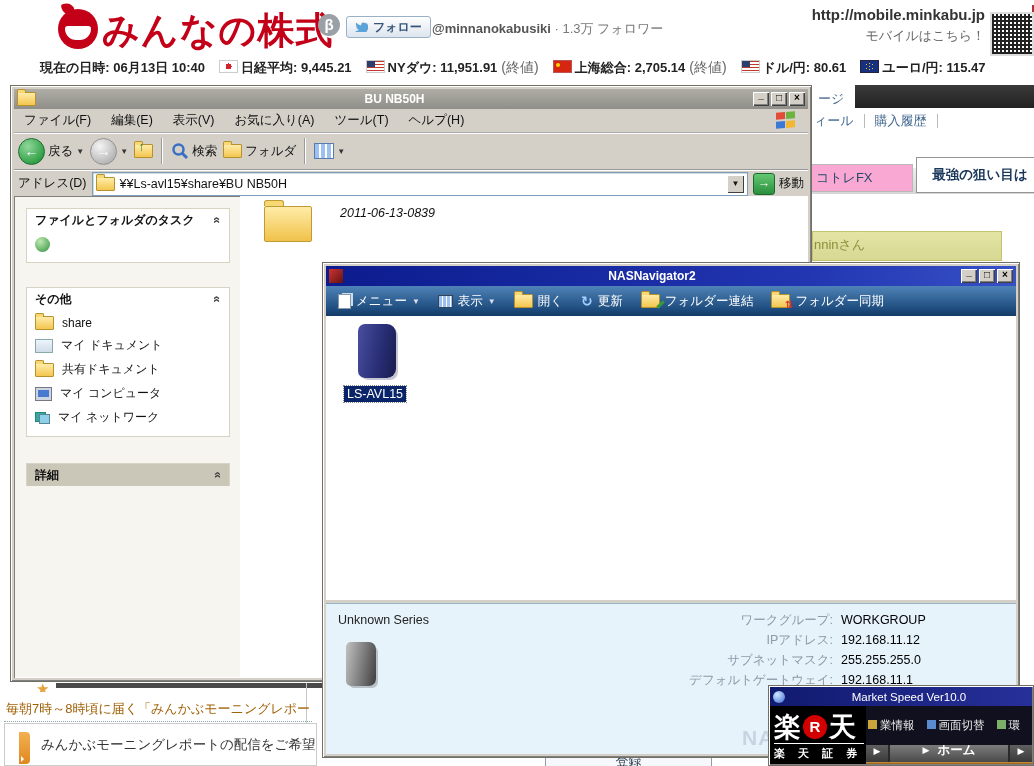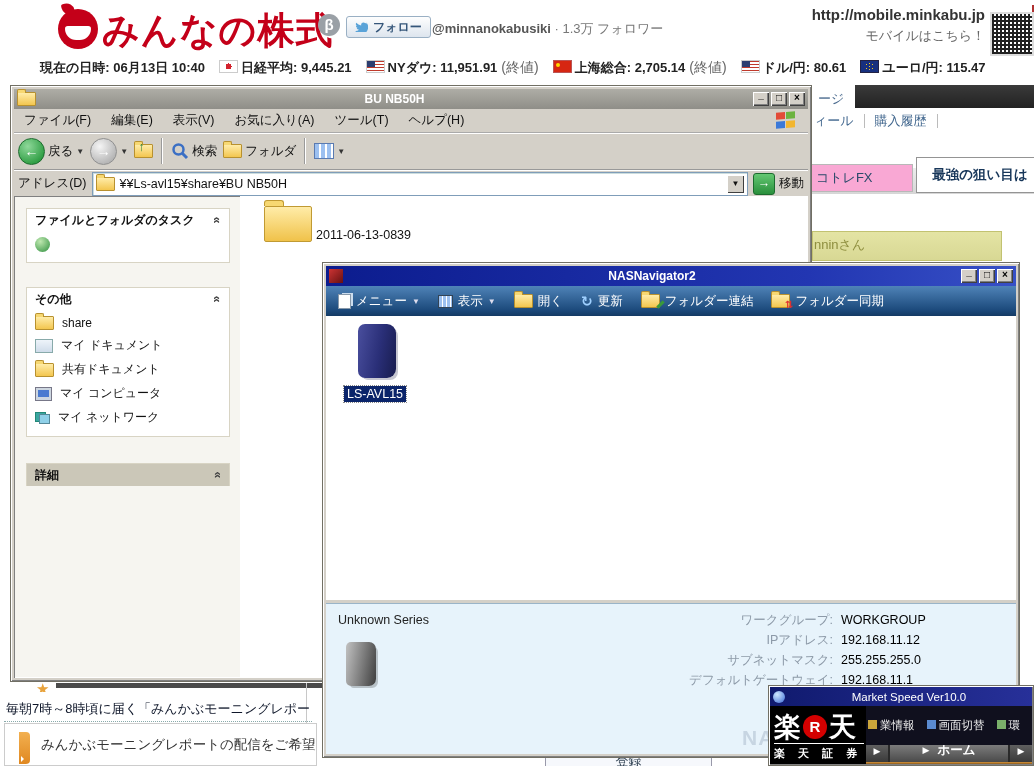--- a/index.html
+++ b/index.html
@@ -53,21 +53,21 @@
   .tab-target{left:916px;top:157px;width:126px;height:34px;background:#fff;border:1px solid #949494;
         font-size:13.5px;font-weight:bold;color:#18375a;display:flex;align-items:center;justify-content:center;}
   .side-white{left:812px;top:195px;width:222px;height:36px;background:#fff;}
   .user-badge{left:812px;top:231px;width:190px;height:30px;background:linear-gradient(#e4e4a4,#d8d894);
         border:1px solid #c2c271;font-size:13px;color:#8e8e3e;padding:4px 0 0 1px;box-sizing:border-box;}
 
   
   .cutline{left:56px;top:683px;width:268px;height:5px;background:#4a4a4a;}
   .star-cut{left:36px;top:681px;width:20px;height:11px;overflow:hidden;color:#e8a33d;font-size:15px;line-height:15px;}
   .colline{left:306px;top:683px;width:1px;height:83px;background:#c8c8c8;}
-  .morning{left:4px;top:697px;width:304px;padding:3px 2px;font-size:13px;color:#0f172a;border-bottom:1px dotted #8aa;white-space:nowrap;overflow:hidden;}
+  .morning{left:4px;top:697px;width:304px;padding:3px 2px;font-size:13px;color:#a16207;border-bottom:1px dotted #8aa;white-space:nowrap;overflow:hidden;}
   .subscribe{left:4px;top:723px;width:313px;height:43px;background:#fff;border:1px solid #ccc;box-sizing:border-box;}
   .sub-tab{position:absolute;left:14px;top:8px;width:11px;height:32px;background:linear-gradient(#f2b050,#e08820);border-radius:0 4px 4px 0;}
   .sub-tab::after{content:"";position:absolute;left:2px;bottom:2px;border:3px solid transparent;border-left-color:#fff;}
   .sub-text{position:absolute;left:36px;top:12px;font-size:13.5px;color:#333;white-space:nowrap;}
   .partial-btn{left:545px;top:750px;width:165px;height:16px;overflow:hidden;border:1px solid #99a;border-bottom:none;
         background:#f6f8fc;font-size:13px;color:#345;text-align:center;line-height:20px;}
 
   
   .win{position:absolute;background:#d4d0c8;border:1px solid #716f64;
        box-shadow:inset 1px 1px 0 #fff,inset -1px -1px 0 #808080;padding:3px;box-sizing:border-box;}
@@ -126,21 +126,21 @@
   .panel-b{padding:6px 6px 10px 8px;display:flex;flex-direction:column;gap:7px;}
   .titem{display:flex;align-items:center;gap:8px;font-size:12px;color:#111;}
   .globe{display:inline-block;width:15px;height:15px;border-radius:50%;background:radial-gradient(circle at 35% 30%,#bfe8b0,#2e8f3e);}
   .docico{display:inline-block;width:16px;height:12px;background:linear-gradient(#eef4fa,#cfdcea);border:1px solid #8aa;}
   .compico{display:inline-block;width:15px;height:12px;background:#cdd6e0;border:1px solid #778;position:relative;}
   .compico::before{content:"";position:absolute;left:2px;top:2px;right:2px;bottom:3px;background:#4a7ad0;}
   .netico{display:inline-block;width:15px;height:12px;position:relative;}
   .netico::before{content:"";position:absolute;left:0;top:0;width:9px;height:8px;background:#3aa6a0;border:1px solid #287;}
   .netico::after{content:"";position:absolute;right:0;bottom:0;width:9px;height:8px;background:#8fd0e8;border:1px solid #589;}
   .ex-content{position:absolute;left:226px;right:0;top:0;bottom:0;background:#fff;}
-  .ftile{position:absolute;left:24px;top:10px;display:flex;align-items:flex-end;gap:4px;}
+  .ftile{position:absolute;left:24px;top:10px;display:flex;align-items:flex-start;gap:28px;font-style:italic;}
   .bigfolder{width:46px;height:34px;background:linear-gradient(#ffeca8,#f0c24a);border:1px solid #c09a33;
         border-radius:2px;position:relative;}
   .bigfolder::before{content:"";position:absolute;top:-7px;left:-1px;width:18px;height:5px;background:#f7d872;
         border:1px solid #c09a33;border-bottom:none;border-radius:3px 3px 0 0;}
   .ftile .lbl{font-size:12.5px;color:#111;}
 
   
   .nastb{height:30px;display:flex;align-items:center;gap:18px;padding:0 12px;color:#fff;font-size:12.5px;
         background:linear-gradient(180deg,#4f83b8,#1c4a7c 80%,#143a64);}
   .nitem{display:flex;align-items:center;gap:5px;}

